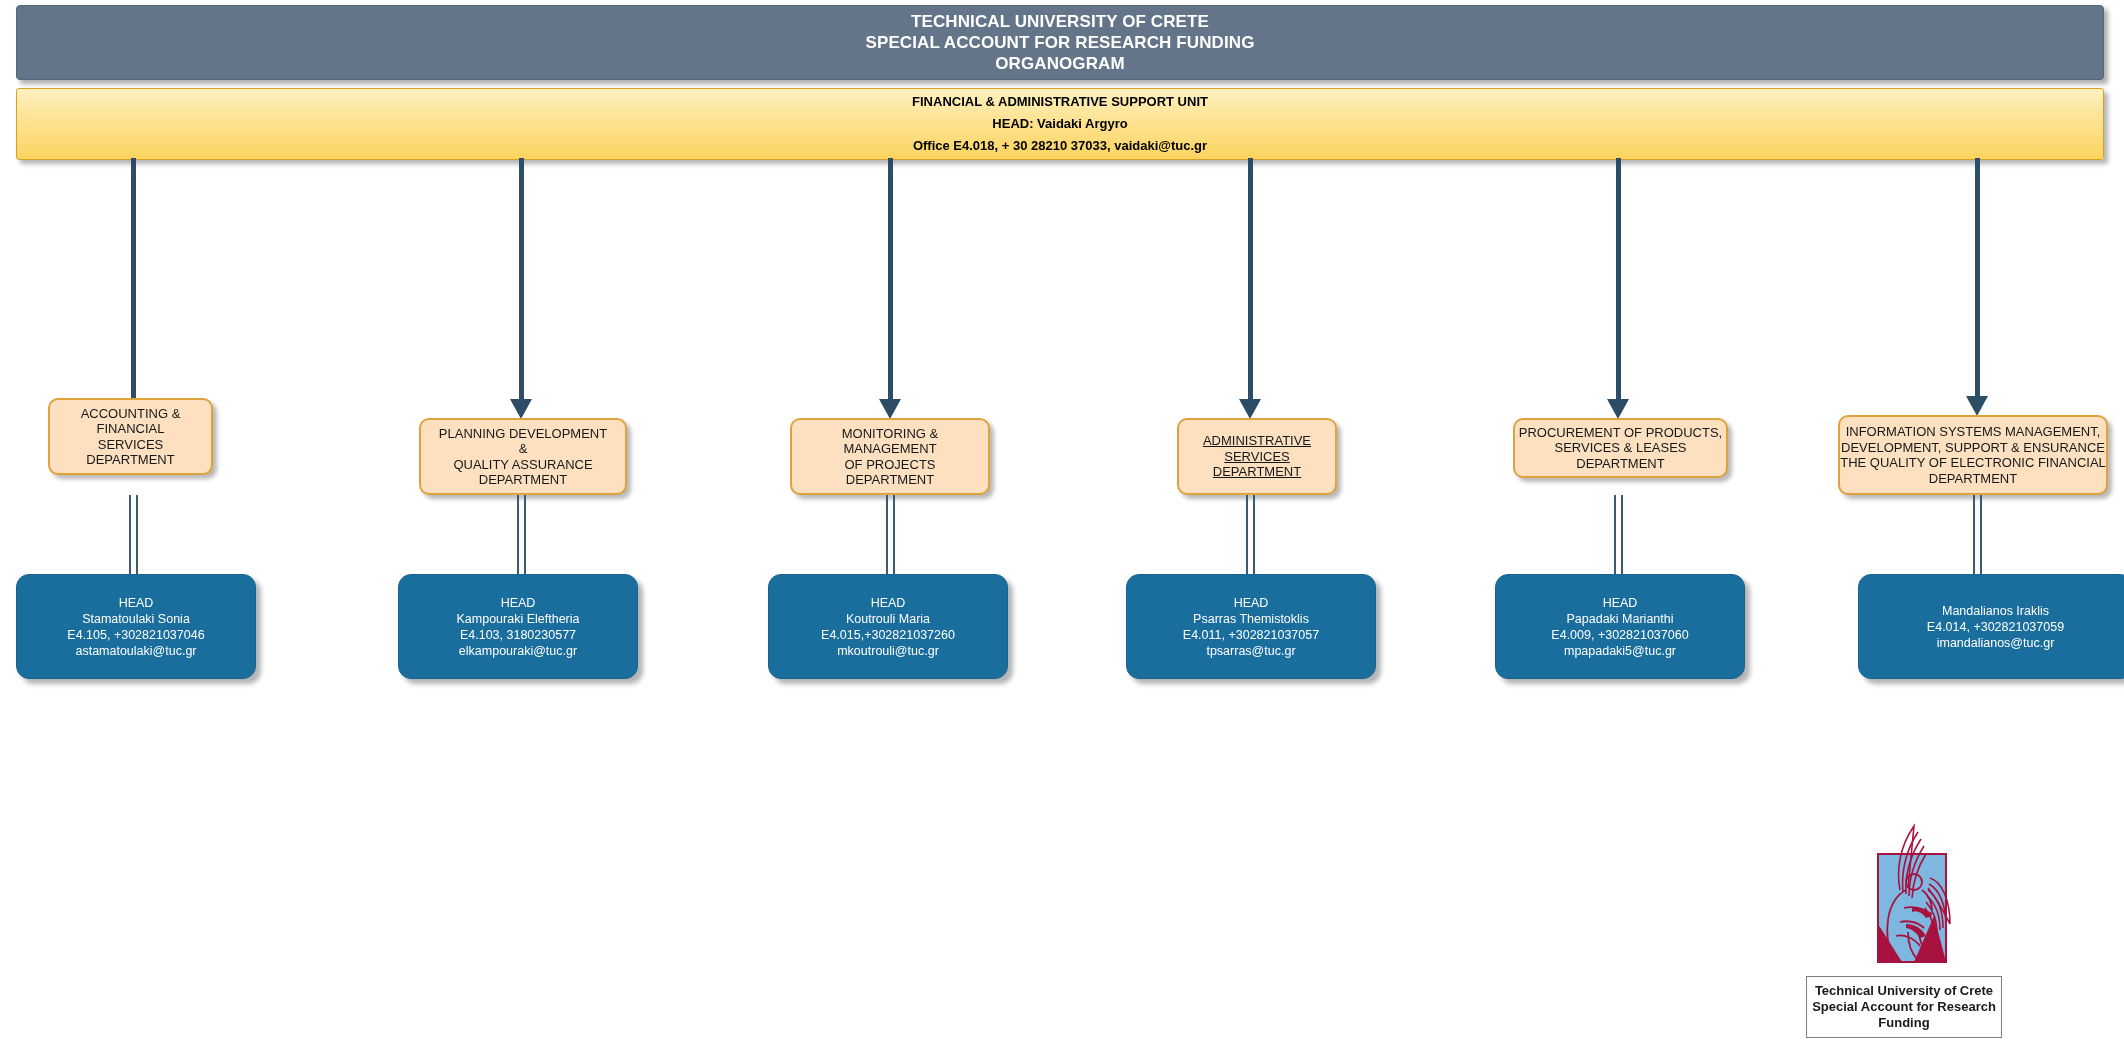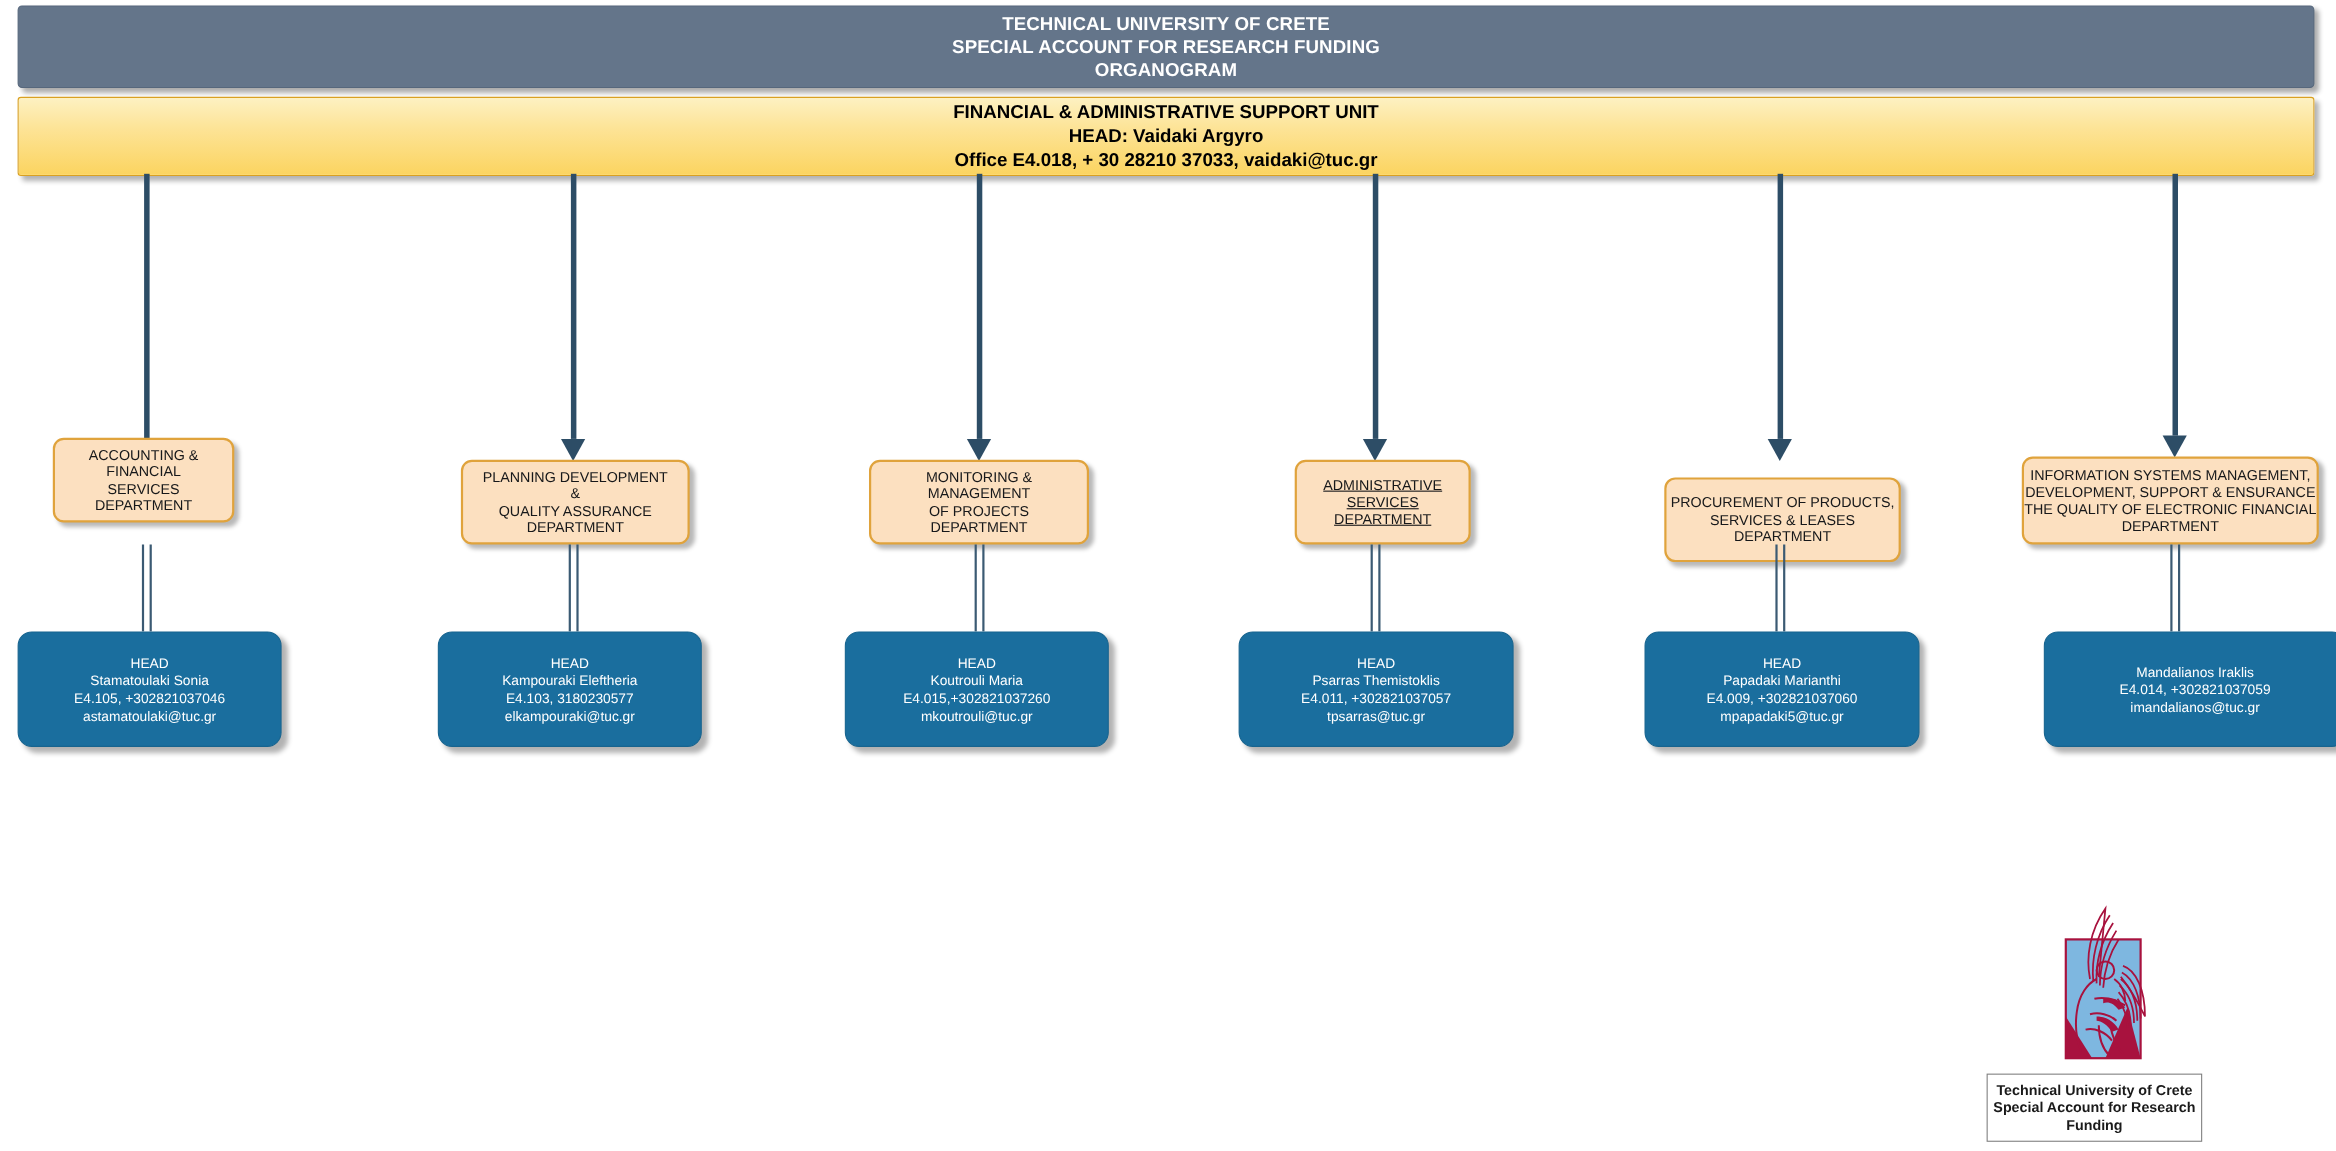--- a/index.html
+++ b/index.html
@@ -48,21 +48,21 @@
     background: linear-gradient(to bottom, #fdf1c2 0%, #fde498 38%, #fbd460 100%);
     border: 1px solid #d9a021;
     border-radius: 3px;
     box-shadow: 4px 4px 5px rgba(0,0,0,0.30);
     display: flex;
     flex-direction: column;
     align-items: center;
     justify-content: center;
     color: #000000;
     font-weight: bold;
-    font-size: 17px;
+    font-size: 13px;
     line-height: 22px;
   }
   .unit-banner div { white-space: nowrap; }
 
   
   .arrow {
     position: absolute;
     width: 5px;
     background: #2d4d66;
   }
@@ -223,21 +223,21 @@
     </div>
     <div class="dbl-line" style="left: 1246px; top: 495px; height: 79px;"></div>
     <div class="head-box" style="left: 1126px; top: 574px; width: 250px; height: 105px;">
       <div>HEAD</div>
       <div>Psarras Themistoklis</div>
       <div>E4.011, +302821037057</div>
       <div>tpsarras@tuc.gr</div>
     </div>
     <div class="arrow" style="left: 1616px; top: 158px; height: 241px;"></div>
     <div class="arrow-head" style="left: 1607px; top: 399px;"></div>
-    <div class="dept-box" style="left: 1513px; top: 434px; width: 215px; height: 77px;">
+    <div class="dept-box" style="left: 1513px; top: 418px; width: 215px; height: 60px;">
       <div>PROCUREMENT OF PRODUCTS,</div>
       <div>SERVICES &amp; LEASES</div>
       <div>DEPARTMENT</div>
     </div>
     <div class="dbl-line" style="left: 1614px; top: 495px; height: 79px;"></div>
     <div class="head-box" style="left: 1495px; top: 574px; width: 250px; height: 105px;">
       <div>HEAD</div>
       <div>Papadaki Marianthi</div>
       <div>E4.009, +302821037060</div>
       <div>mpapadaki5@tuc.gr</div>

